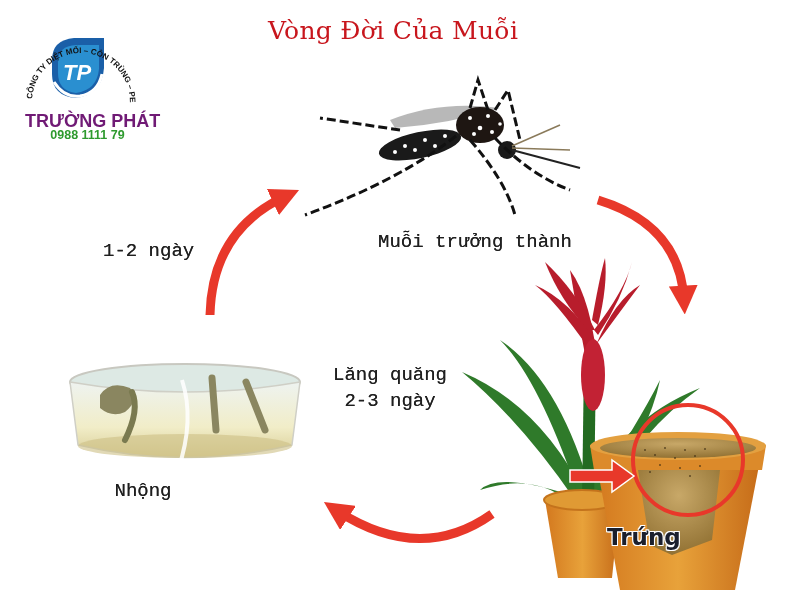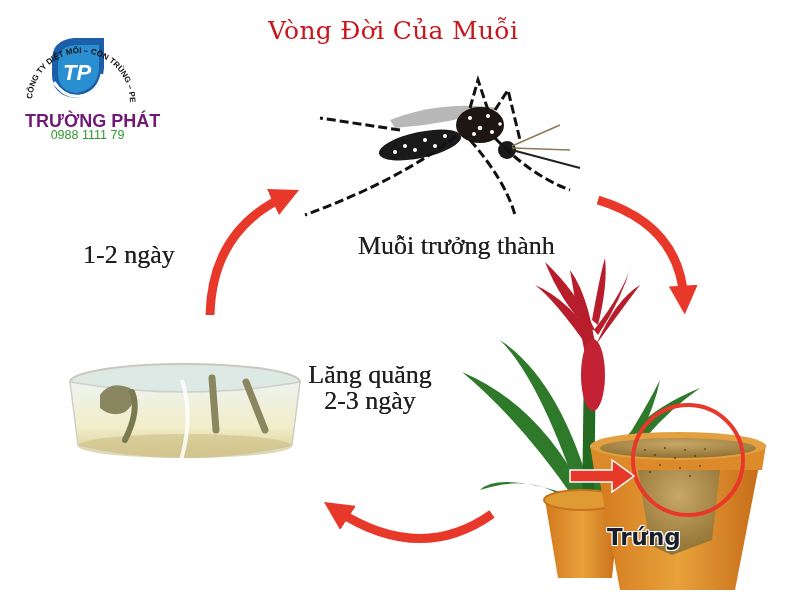--- a/index.html
+++ b/index.html
@@ -1,22 +1,22 @@
 <!DOCTYPE html>
 <html><head>
 <meta charset="utf-8">
 <style>
   html, body { margin:0; padding:0; background:#ffffff; }
   body { width:800px; height:600px; position:relative; overflow:hidden; font-family:"DejaVu Sans", sans-serif; }
   .abs { position:absolute; }
   .title { left:268px; top:16px; font-family:"DejaVu Serif", serif; font-size:25px; color:#c8161d; white-space:nowrap; letter-spacing:0.3px; }
-  .lbl { font-family:Liberation Serif, serif; font-size:26px; color:#1f1f1f; white-space:nowrap; font-weight:normal; text-shadow:0 0 0.6px #333; }
+  .lbl { font-family:Liberation Mono, monospace; font-size:19px; color:#1f1f1f; white-space:nowrap; font-weight:normal; text-shadow:0 0 0.6px #333;margin-left:20px; }
   .lbl-line { display:block; text-align:center; line-height:26px; }
   .brand-name { left:25px; top:111px; width:125px; text-align:center; font-family:"Liberation Sans", sans-serif; font-weight:bold; font-size:18px; color:#701a75; white-space:nowrap; }
-  .brand-phone { left:25px; top:128px; width:125px; text-align:center; font-family:"Liberation Sans", sans-serif; font-weight:normal; font-size:12.5px; color:#2e9a2e; white-space:nowrap; }
+  .brand-phone { left:25px; top:128px; width:125px; text-align:center; font-family:"Liberation Sans", sans-serif; font-weight:bold; font-size:12.5px; color:#2e9a2e; white-space:nowrap; }
   .egg-label { left:607px; top:524px; font-family:"DejaVu Sans", sans-serif; font-weight:bold; font-size:23px; color:#1b1f2c;
     text-shadow: 1px 1px 0 #fff, -1px -1px 0 #fff, 1px -1px 0 #fff, -1px 1px 0 #fff, 0 1px 0 #fff, 0 -1px 0 #fff; }
   svg { position:absolute; left:0; top:0; }
 </style>
 </head>
 <body>
 
 <svg width="800" height="600" viewBox="0 0 800 600">
   <defs>
     <marker id="ah" viewBox="0 0 10 10" refX="5" refY="5" markerWidth="3.2" markerHeight="3.2" orient="auto">
@@ -168,15 +168,16 @@
 <div class="abs lbl" style="left:358px; top:231px;">Muỗi trưởng thành</div>
 
 <div class="abs lbl" style="left:83px; top:240px;">1-2 ngày</div>
 
 <div class="abs lbl" style="left:300px; top:362px; width:140px;">
   <span class="lbl-line">Lăng quăng</span>
   <span class="lbl-line">2-3 ngày</span>
 </div>
 
 <div class="abs lbl" style="left:68px; top:478px; width:110px;">
+  <span class="lbl-line">Nhộng</span>
 </div>
 
 <div class="abs egg-label">Trứng</div>
 
 </body></html>

